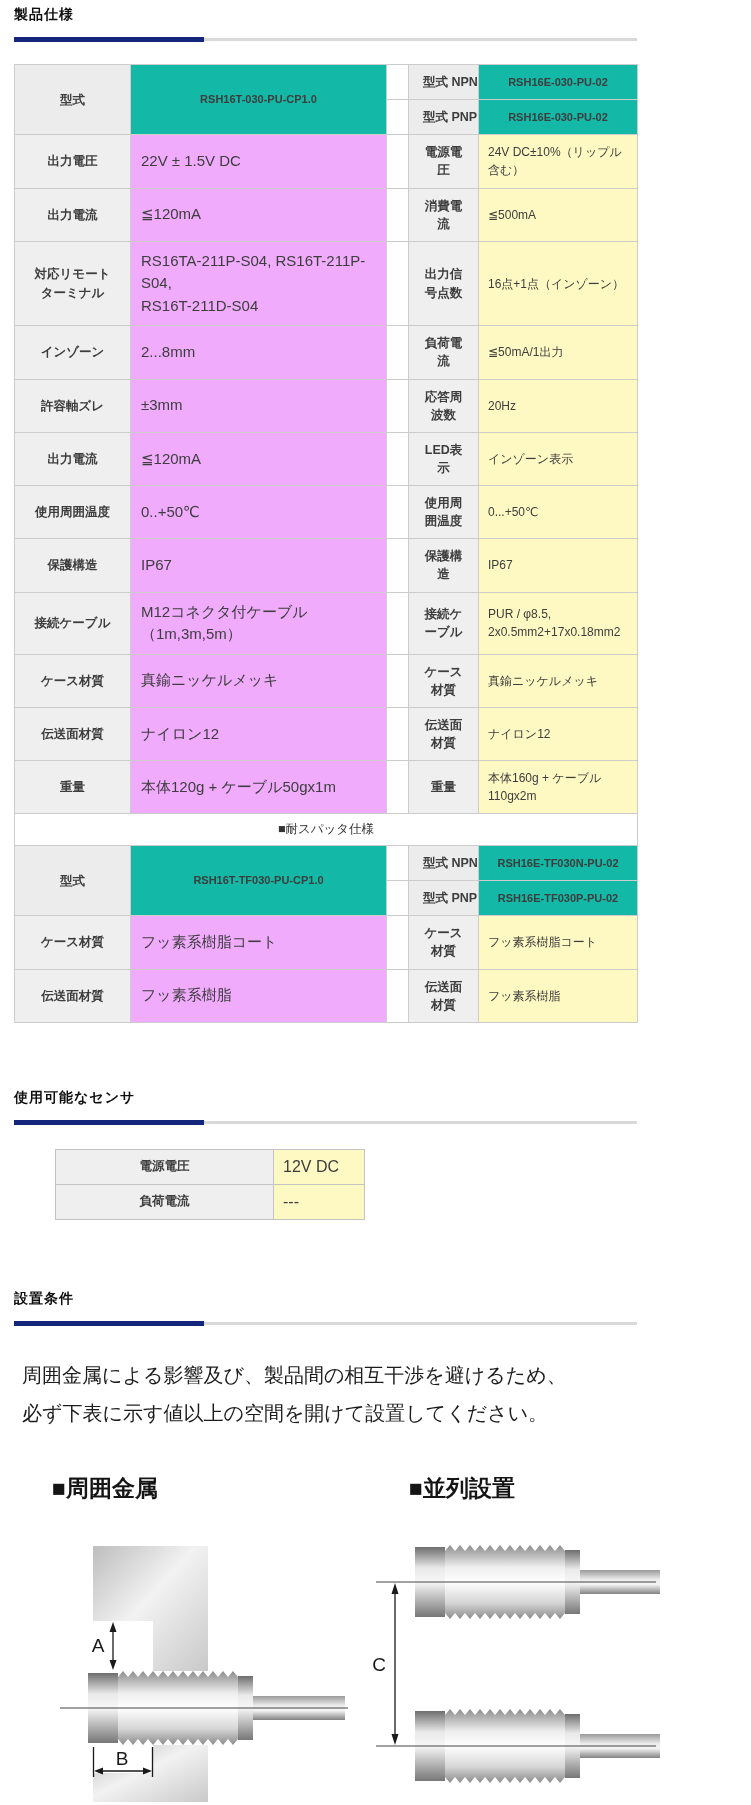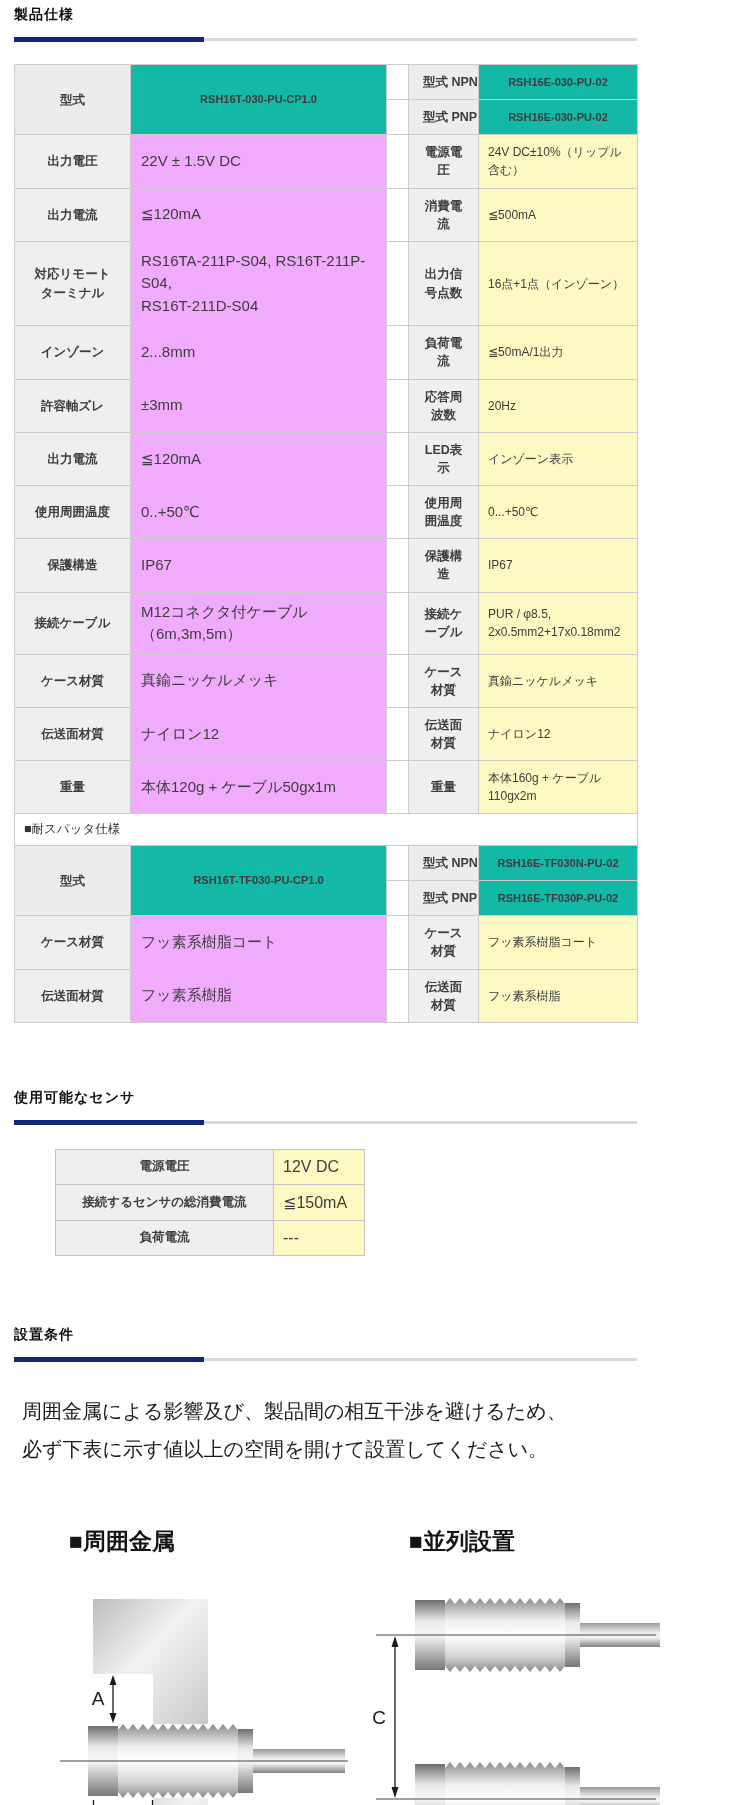--- a/index.html
+++ b/index.html
@@ -12,34 +12,34 @@
 
   
   table.spec{border-collapse:collapse;width:623px;margin-top:22px;table-layout:fixed;}
   table.spec td{border:1px solid #cccccc;vertical-align:middle;}
   td.lb,td.rb{background:#efefef;font-weight:bold;text-align:center;font-size:12.5px;padding:8px 14px;line-height:1.45;}
   td.lv{background:#f0abfc;font-size:15px;padding:8px 10px;line-height:1.5;white-space:pre-line;overflow:hidden;}
   td.rv{background:#fef9c3;font-size:12px;padding:8px 9px;line-height:1.5;white-space:pre-line;word-wrap:break-word;overflow:hidden;}
   td.gapc{background:#ffffff;padding:0;}
   tr.model td.lb,tr.model td.rb{background:#ececec;white-space:nowrap;}
   tr.model td.lv,tr.model td.rv{background:#14b8a6;font-weight:bold;text-align:center;font-size:11px;}
-  td.spatter{background:#ffffff;font-size:12.5px;color:#333;padding:7px 9px;text-align:left;}
+  td.spatter{background:#ffffff;font-size:12.5px;color:#333;padding:7px 9px;text-align:center;}
 
   
   table.sensor{border-collapse:collapse;margin:24px 0 0 41px;table-layout:fixed;}
   table.sensor td{border:1px solid #c3c3c3;}
   td.sb{background:#efefef;font-weight:bold;text-align:center;font-size:12.5px;padding:8px 6px;width:205px;}
   td.sv{background:#fef9c3;font-size:16px;padding:8px 9px;width:72px;}
 
   
   p.note{font-family:"Liberation Serif","DejaVu Serif",serif;font-size:20px;color:#1c1c1c;line-height:1.92;margin:30px 0 0 8px;white-space:pre-line;}
   .diagrams{display:flex;margin-top:40px;}
   .diag-left{width:330px;margin-left:38px;}
   .diag-right{flex:1;}
-  h3.diag-title{font-family:"Liberation Serif","DejaVu Serif",serif;font-size:23px;font-weight:bold;color:#151515;margin:17px;}
+  h3.diag-title{font-family:"Liberation Serif","DejaVu Serif",serif;font-size:23px;font-weight:bold;color:#151515;margin:0;}
   .diag-right h3.diag-title{margin-left:49px;}
   svg.diag{display:block;}
   .diag-left svg.diag{margin-top:34px;margin-left:8px;}
   .diag-right svg.diag{margin-top:20px;}
   .dimtext{font-family:"Liberation Sans","DejaVu Sans",sans-serif;font-size:19px;fill:#1a1a1a;}
 </style>
 </head>
 <body>
 
 <div class="content">
@@ -124,21 +124,21 @@
       </tr>
       <tr>
         <td class="lb">保護構造</td>
         <td class="lv">IP67</td>
         <td class="gapc"></td>
         <td class="rb">保護構造</td>
         <td class="rv">IP67</td>
       </tr>
       <tr>
         <td class="lb">接続ケーブル</td>
-        <td class="lv">M12コネクタ付ケーブル（6m,3m,5m）</td>
+        <td class="lv">M12コネクタ付ケーブル（1m,3m,5m）</td>
         <td class="gapc"></td>
         <td class="rb">接続ケーブル</td>
         <td class="rv">PUR / φ8.5,
 2x0.5mm2+17x0.18mm2</td>
       </tr>
       <tr>
         <td class="lb">ケース材質</td>
         <td class="lv">真鍮ニッケルメッキ</td>
         <td class="gapc"></td>
         <td class="rb">ケース材質</td>
@@ -198,24 +198,20 @@
   <div class="rule">
     <div class="rule-navy"></div>
     <div class="rule-gray"></div>
   </div>
 
   <table class="sensor">
     <tbody>
       <tr>
         <td class="sb">電源電圧</td>
         <td class="sv">12V DC</td>
-      </tr>
-      <tr>
-        <td class="sb">接続するセンサの総消費電流</td>
-        <td class="sv">≦150mA</td>
       </tr>
       <tr>
         <td class="sb">負荷電流</td>
         <td class="sv">---</td>
       </tr>
     </tbody>
   </table>
 
   <div style="height:70px"></div>
   <h2 class="sec">設置条件</h2>

